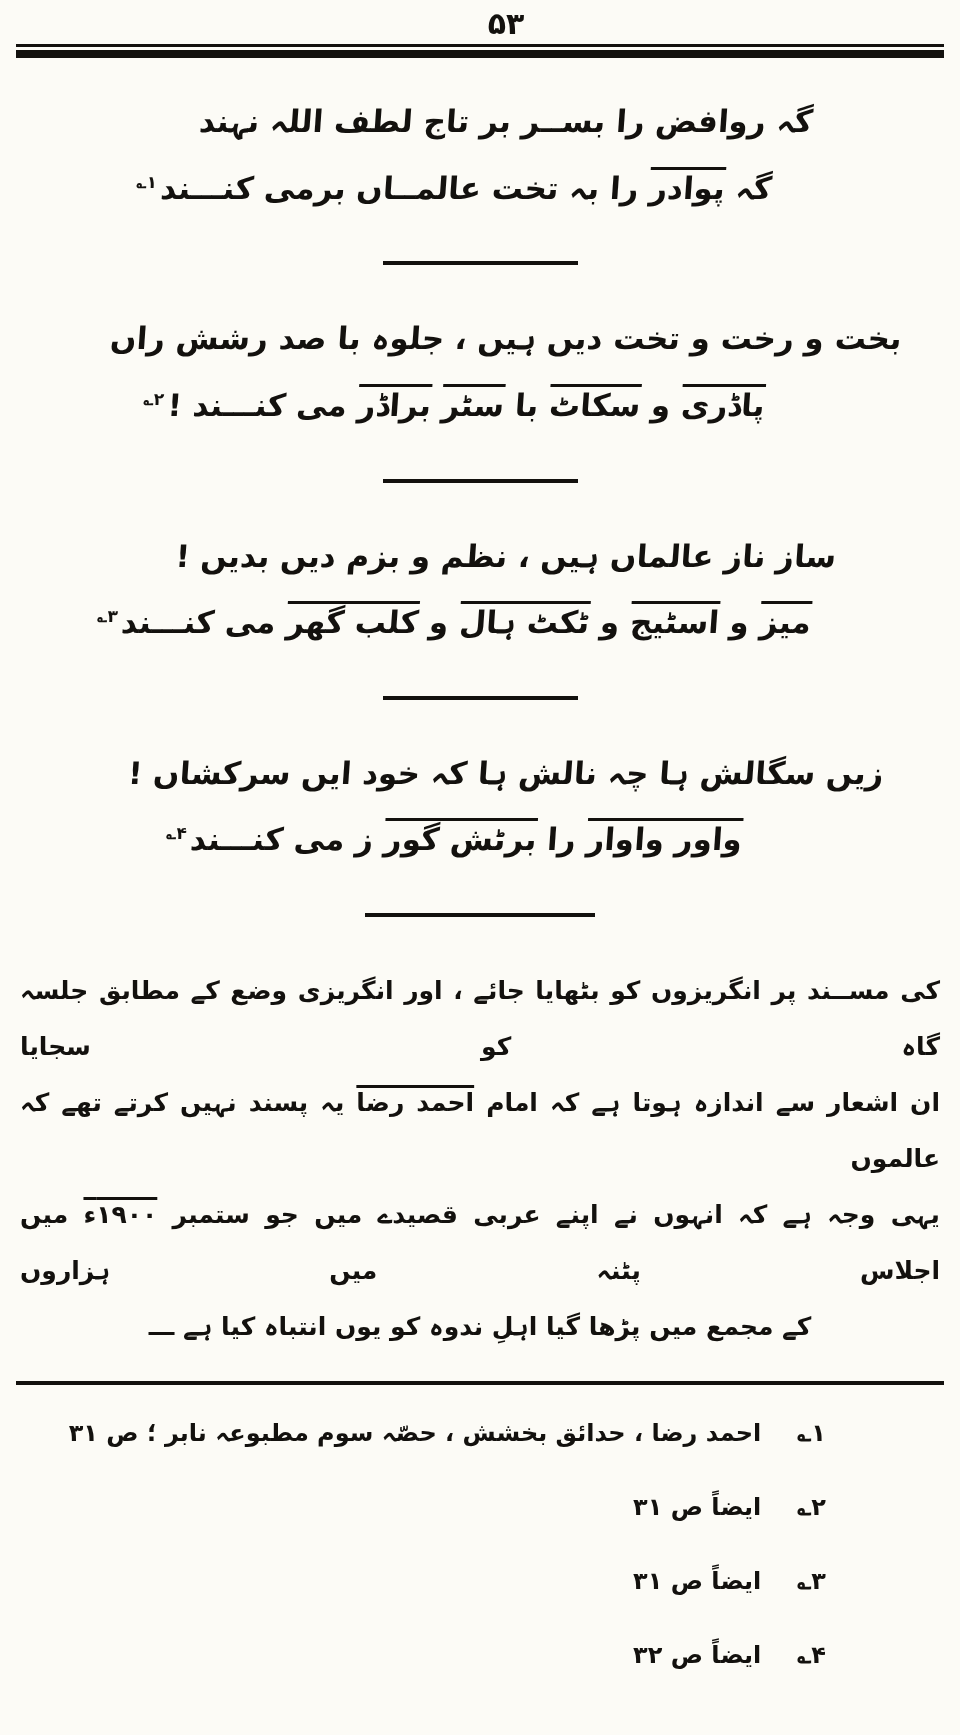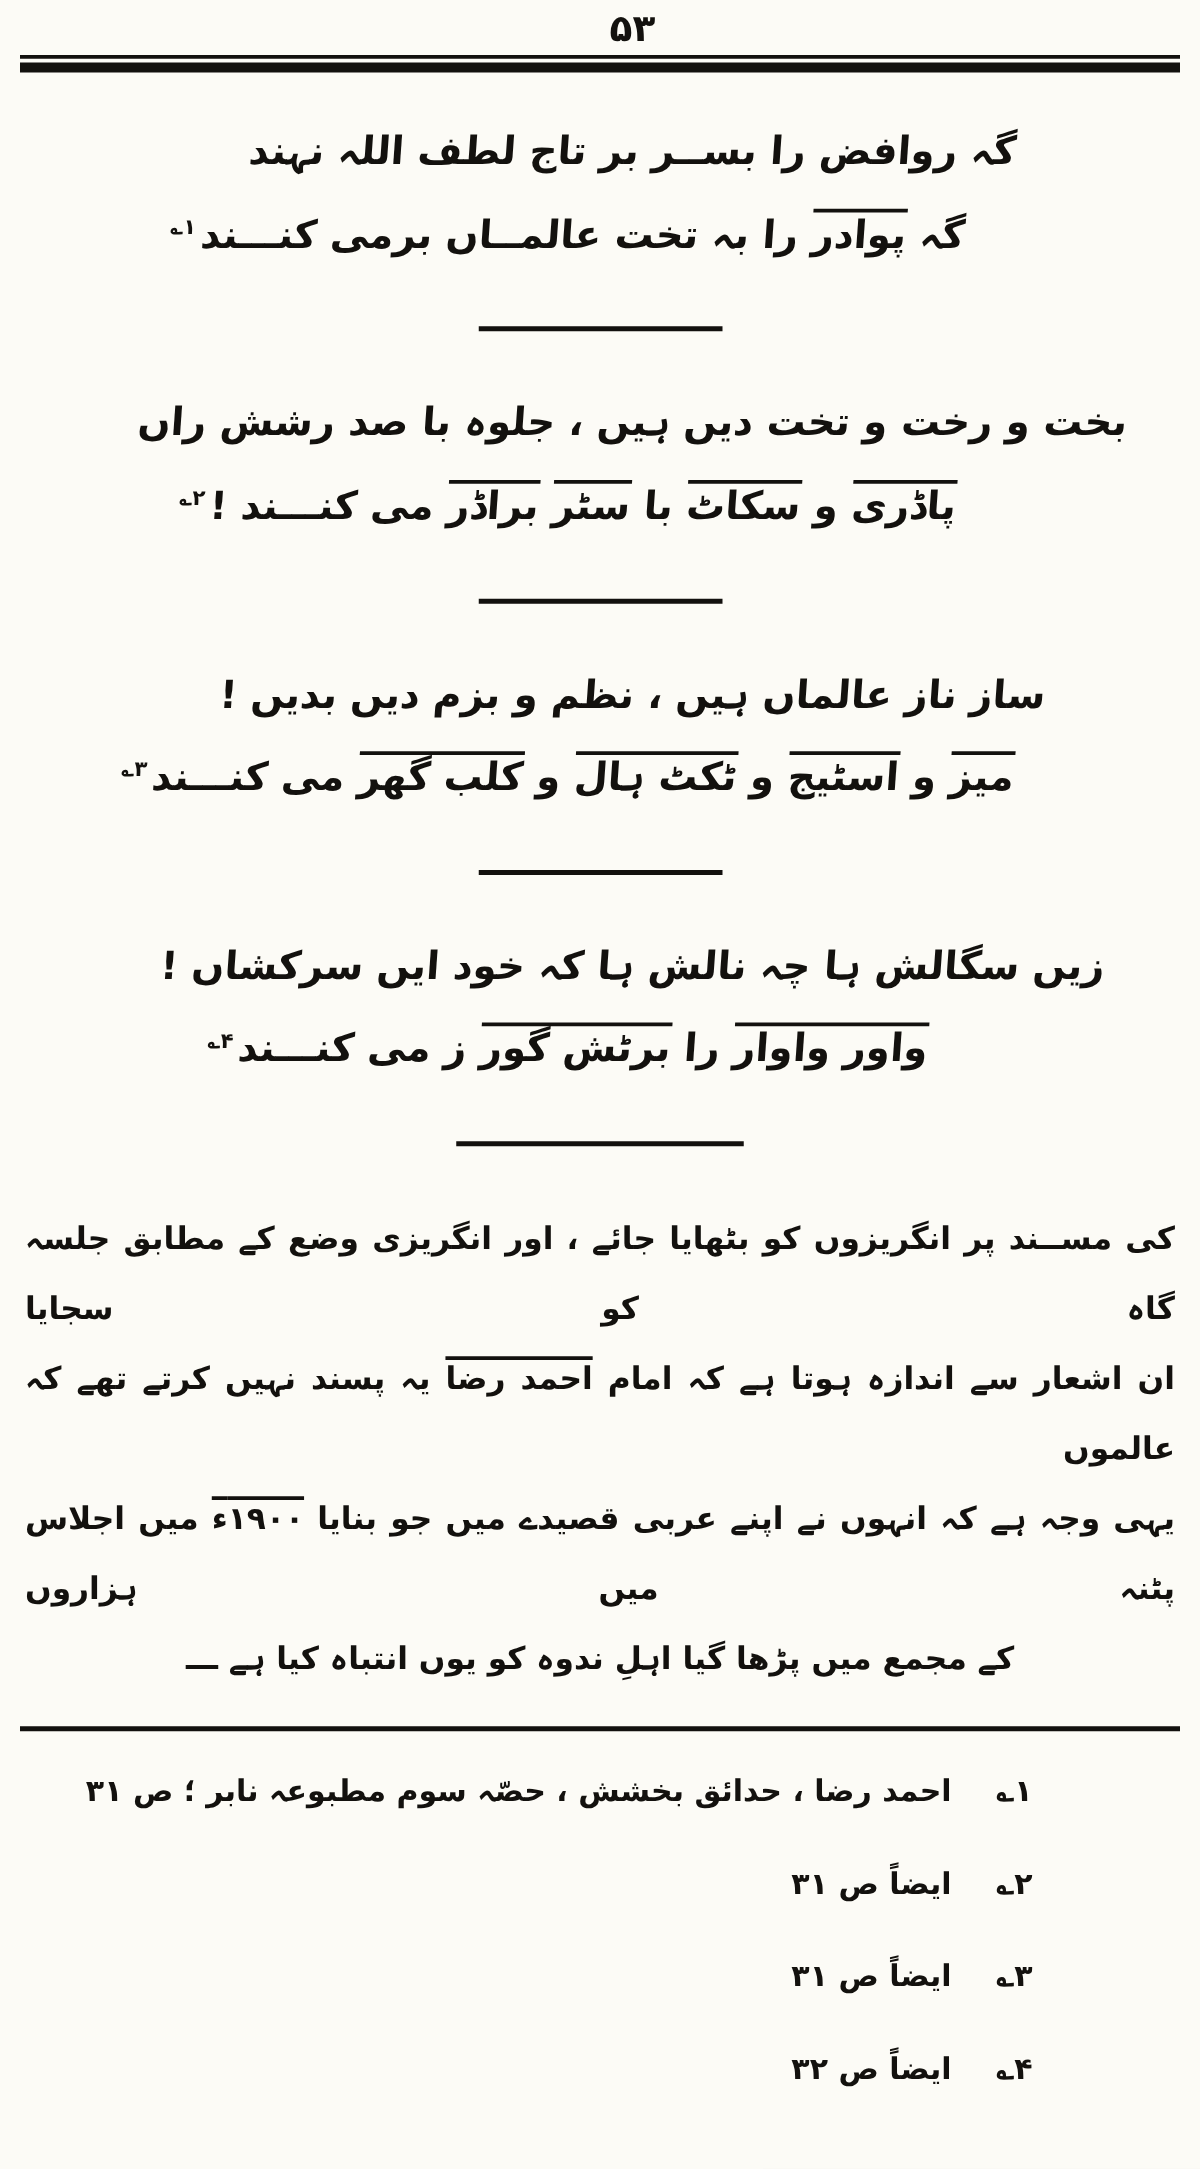--- a/index.html
+++ b/index.html
@@ -120,21 +120,21 @@
   <div class="couplet">
     <div class="misra1"><span>زیں سگالش ہا چہ نالش ہا کہ خود ایں سرکشاں !</span></div>
     <div class="misra2"><span><span class="ov">واور واوار</span><span> را </span><span class="ov">برٹش گور</span><span> ز می کنـــند</span></span><span class="ref">۴؎</span></div>
   </div>
 
   <div class="verse-sep wide"></div>
 
   <div class="prose">
     <div class="prose-line"><span>کی مســند پر انگریزوں کو بٹھایا جائے ، اور انگریزی وضع کے مطابق جلسہ گاہ کو سجایا</span></div>
     <div class="prose-line"><span>ان اشعار سے اندازہ ہوتا ہے کہ امام </span><span class="ov">احمد رضا</span><span> یہ پسند نہیں کرتے تھے کہ عالموں</span></div>
-    <div class="prose-line"><span>یہی وجہ ہے کہ انہوں نے اپنے عربی قصیدے میں جو بنایا </span><span class="ov">۱۹۰۰ء</span><span> میں اجلاس پٹنہ میں ہزاروں</span></div>
+    <div class="prose-line"><span>یہی وجہ ہے کہ انہوں نے اپنے عربی قصیدے میں جو ستمبر </span><span class="ov">۱۹۰۰ء</span><span> میں اجلاس پٹنہ میں ہزاروں</span></div>
     <div class="prose-line last"><span>کے مجمع میں پڑھا گیا اہلِ ندوہ کو یوں انتباہ کیا ہے ـــ</span></div>
   </div>
 
   <div class="footnote-rule"></div>
 
   <div class="footnotes">
     <div class="footnote">
       <span class="footnote-marker">۱؎</span>
       <span class="footnote-text">احمد رضا ، حدائق بخشش ، حصّہ سوم مطبوعہ نابر ؛ ص ۳۱</span>
     </div>

